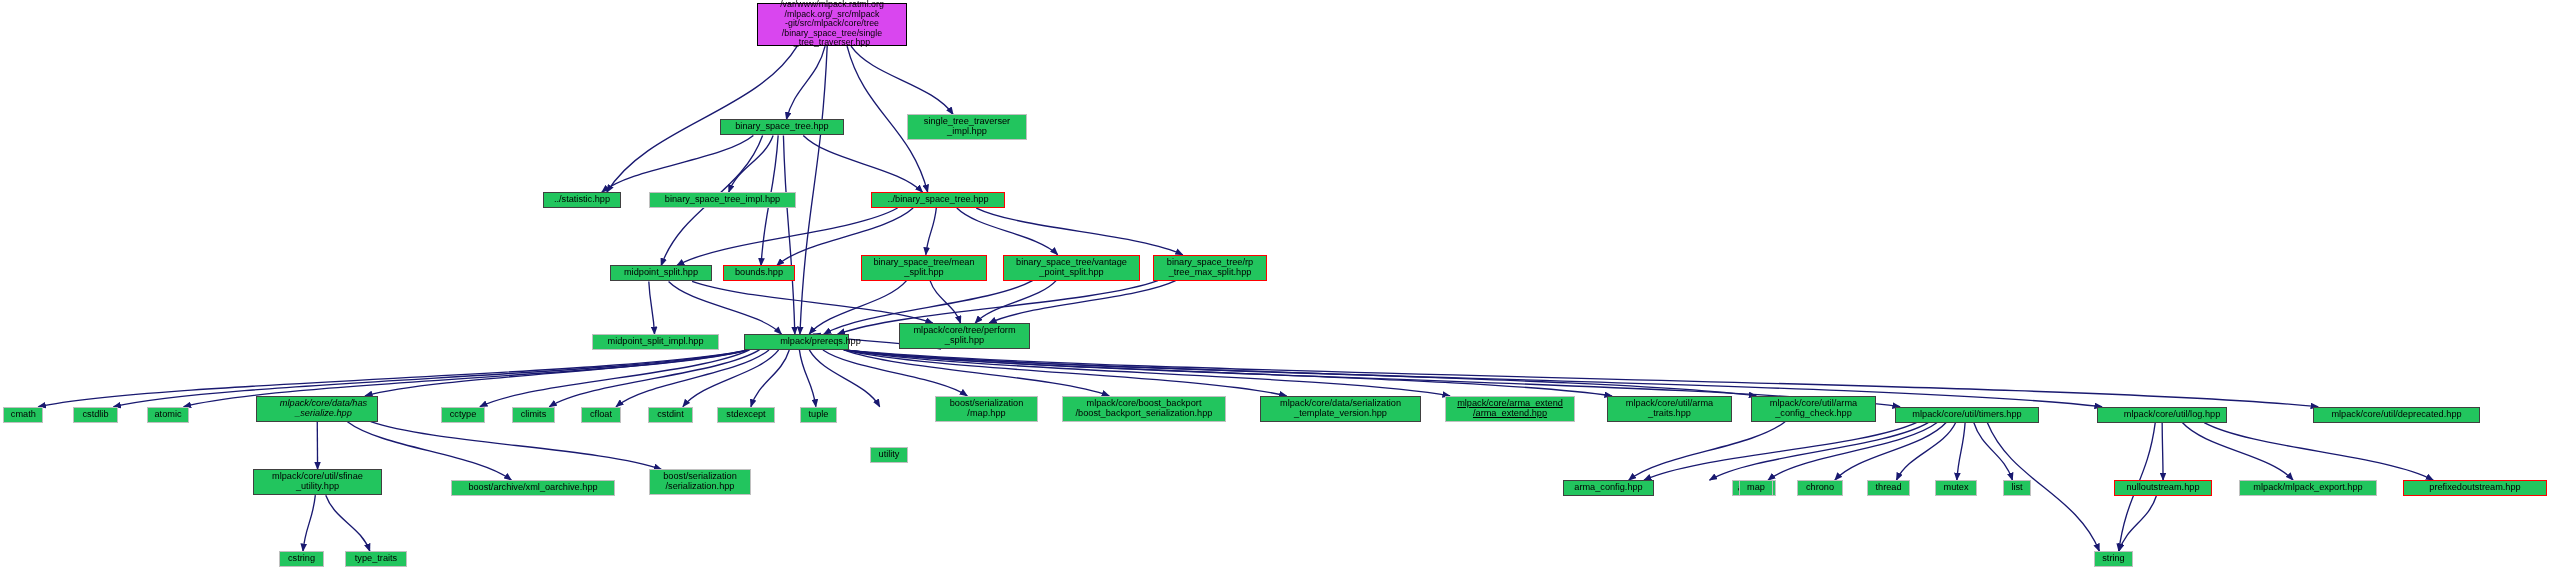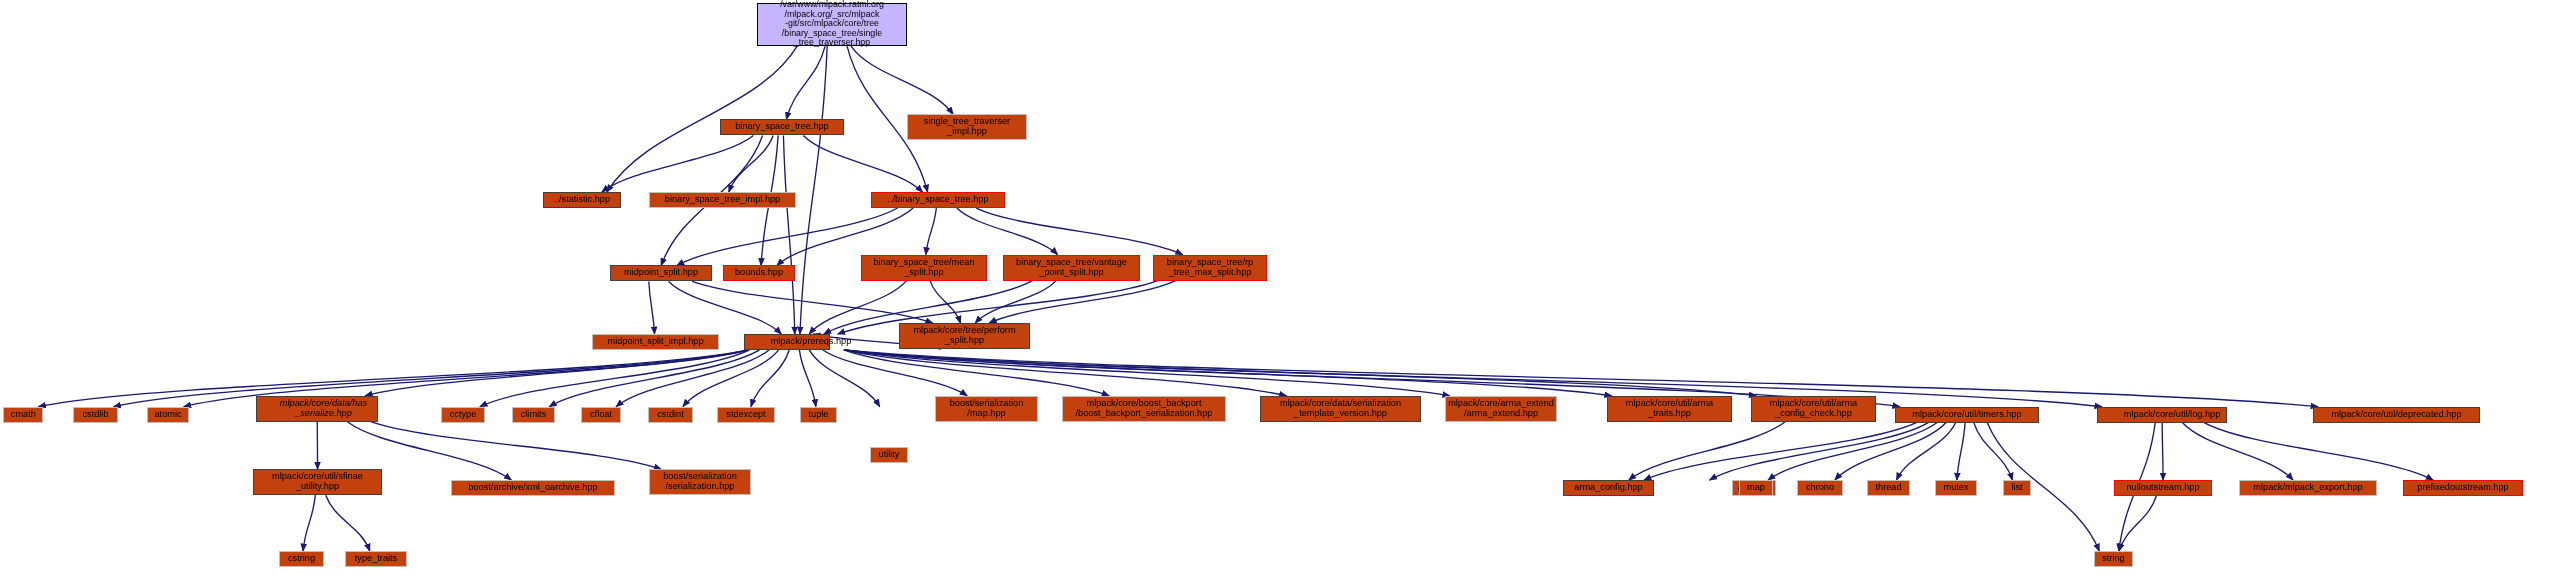--- a/index.html
+++ b/index.html
@@ -1,24 +1,24 @@
 <!DOCTYPE html>
 <html style="font-size:13.4px"><head>
 <meta charset="utf-8">
 <style>
   html,body{margin:0;padding:0;background:#ffffff;}
   #canvas{position:relative;width:2576px;height:578px;background:#ffffff;
           font-family:"Liberation Sans","DejaVu Sans",sans-serif;overflow:hidden;}
   #edges{position:absolute;left:0;top:0;width:2576px;height:578px;pointer-events:none;}
   .node{position:absolute;box-sizing:border-box;display:flex;align-items:center;
         justify-content:center;text-align:center;line-height:1.08;
-        background:#c2410c;white-space:pre;}
+        background:#22c55e;white-space:pre;}
   .node span{display:block;}
   
-  .n-root   {background:#c4b5fd;border:0.8px solid #000000;color:#000000;}
+  .n-root   {background:#d946ef;border:0.8px solid #000000;color:#000000;}
   .n-black  {border:0.8px solid #404040;color:#000000;}
   .n-grey   {border:0.8px solid #c0c0c0;color:#000000;}
   .n-red    {border:0.8px solid #ff0000;color:#000000;}
   .n-italic {font-style:italic;padding-left:13px;}
 </style>
 </head>
 <body>
 
 <div id="canvas">
   <svg id="edges" viewBox="0 0 3086 692">
@@ -109,42 +109,42 @@
       <div class="node n-red" style="left: 871px; top: 192px; width: 134px; height: 16px; font-size: 9.2px;"><span>../binary_space_tree.hpp</span></div>
       <div class="node n-black" style="left: 610px; top: 265px; width: 102px; height: 16px; font-size: 9.2px;"><span>midpoint_split.hpp</span></div>
       <div class="node n-red" style="left: 723px; top: 265px; width: 72px; height: 16px; font-size: 9.2px;"><span>bounds.hpp</span></div>
       <div class="node n-red" style="left: 861px; top: 255px; width: 126px; height: 26px; font-size: 9.2px;"><span>binary_space_tree/mean
 _split.hpp</span></div>
       <div class="node n-red" style="left: 1003px; top: 255px; width: 137px; height: 26px; font-size: 9.2px;"><span>binary_space_tree/vantage
 _point_split.hpp</span></div>
       <div class="node n-red" style="left: 1153px; top: 255px; width: 114px; height: 26px; font-size: 9.2px;"><span>binary_space_tree/rp
 _tree_max_split.hpp</span></div>
       <div class="node n-grey" style="left: 592px; top: 334px; width: 127px; height: 16px; font-size: 9.2px;"><span>midpoint_split_impl.hpp</span></div>
-      <div class="node n-black" style="left: 744px; top: 334px; width: 86px; height: 16px; font-size: 9.2px; padding-left: 48px;"><span>mlpack/prereqs.hpp</span></div>
+      <div class="node n-black" style="left: 744px; top: 334px; width: 105px; height: 16px; font-size: 9.2px; padding-left: 48px;"><span>mlpack/prereqs.hpp</span></div>
       <div class="node n-black" style="left: 899px; top: 323px; width: 131px; height: 26px; font-size: 9.2px;"><span>mlpack/core/tree/perform
 _split.hpp</span></div>
       <div class="node n-grey" style="left: 3.3px; top: 407px; width: 40px; height: 16px; font-size: 9.2px;"><span>cmath</span></div>
       <div class="node n-grey" style="left: 73px; top: 407px; width: 45px; height: 16px; font-size: 9.2px;"><span>cstdlib</span></div>
       <div class="node n-grey" style="left: 147px; top: 407px; width: 42px; height: 16px; font-size: 9.2px;"><span>atomic</span></div>
       <div class="node n-black n-italic" style="left: 256px; top: 396px; width: 122px; height: 26px; font-size: 9.2px;"><span>mlpack/core/data/has
 _serialize.hpp</span></div>
       <div class="node n-grey" style="left: 441px; top: 407px; width: 44px; height: 16px; font-size: 9.2px;"><span>cctype</span></div>
       <div class="node n-grey" style="left: 512px; top: 407px; width: 43px; height: 16px; font-size: 9.2px;"><span>climits</span></div>
       <div class="node n-grey" style="left: 581px; top: 407px; width: 40px; height: 16px; font-size: 9.2px;"><span>cfloat</span></div>
       <div class="node n-grey" style="left: 648px; top: 407px; width: 45px; height: 16px; font-size: 9.2px;"><span>cstdint</span></div>
       <div class="node n-grey" style="left: 717px; top: 407px; width: 58px; height: 16px; font-size: 9.2px;"><span>stdexcept</span></div>
       <div class="node n-grey" style="left: 800px; top: 407px; width: 37px; height: 16px; font-size: 9.2px;"><span>tuple</span></div>
       <div class="node n-grey" style="left: 870px; top: 407px; width: 38px; height: 16px; font-size: 9.2px; margin-top: 40px;"><span>utility</span></div>
       <div class="node n-grey" style="left: 935px; top: 396px; width: 103px; height: 26px; font-size: 9.2px;"><span>boost/serialization
 /map.hpp</span></div>
       <div class="node n-grey" style="left: 1062px; top: 396px; width: 164px; height: 26px; font-size: 9.2px;"><span>mlpack/core/boost_backport
 /boost_backport_serialization.hpp</span></div>
       <div class="node n-black" style="left: 1260px; top: 396px; width: 161px; height: 26px; font-size: 9.2px;"><span>mlpack/core/data/serialization
 _template_version.hpp</span></div>
-      <div class="node n-grey" style="left: 1445px; top: 396px; width: 112px; height: 26px; font-size: 9.2px;"><span>mlpack/core/arma_extend
+      <div class="node n-grey" style="left: 1445px; top: 396px; width: 130px; height: 26px; font-size: 9.2px; text-decoration: underline;"><span>mlpack/core/arma_extend
 /arma_extend.hpp</span></div>
       <div class="node n-black" style="left: 1607px; top: 396px; width: 125px; height: 26px; font-size: 9.2px;"><span>mlpack/core/util/arma
 _traits.hpp</span></div>
       <div class="node n-black" style="left: 1751px; top: 396px; width: 125px; height: 26px; font-size: 9.2px;"><span>mlpack/core/util/arma
 _config_check.hpp</span></div>
       <div class="node n-black" style="left: 1895px; top: 407px; width: 144px; height: 16px; font-size: 9.2px;"><span>mlpack/core/util/timers.hpp</span></div>
       <div class="node n-black" style="left: 2097px; top: 407px; width: 130px; height: 16px; font-size: 9.2px; padding-left: 20px;"><span>mlpack/core/util/log.hpp</span></div>
       <div class="node n-black" style="left: 2313px; top: 407px; width: 167px; height: 16px; font-size: 9.2px;"><span>mlpack/core/util/deprecated.hpp</span></div>
       <div class="node n-black" style="left: 253px; top: 469px; width: 129px; height: 26px; font-size: 9.2px;"><span>mlpack/core/util/sfinae
 _utility.hpp</span></div>
@@ -153,19 +153,19 @@
 /serialization.hpp</span></div>
       <div class="node n-black" style="left: 1563px; top: 480px; width: 91px; height: 16px; font-size: 9.2px;"><span>arma_config.hpp</span></div>
       <div class="node n-grey" style="left: 1732px; top: 480px; width: 44px; height: 16px; font-size: 11px;"><span>atomic</span></div>
       <div class="node n-grey" style="left: 1739px; top: 480px; width: 34px; height: 16px; font-size: 9.2px;"><span>map</span></div>
       <div class="node n-grey" style="left: 1797px; top: 480px; width: 46px; height: 16px; font-size: 9.2px;"><span>chrono</span></div>
       <div class="node n-grey" style="left: 1867px; top: 480px; width: 43px; height: 16px; font-size: 9.2px;"><span>thread</span></div>
       <div class="node n-grey" style="left: 1935px; top: 480px; width: 42px; height: 16px; font-size: 9.2px;"><span>mutex</span></div>
       <div class="node n-grey" style="left: 2003px; top: 480px; width: 28px; height: 16px; font-size: 9.2px;"><span>list</span></div>
       <div class="node n-red" style="left: 2114px; top: 480px; width: 98px; height: 16px; font-size: 9.2px;"><span>nulloutstream.hpp</span></div>
       <div class="node n-grey" style="left: 2239px; top: 480px; width: 138px; height: 16px; font-size: 9.2px;"><span>mlpack/mlpack_export.hpp</span></div>
-      <div class="node n-red" style="left: 2403px; top: 480px; width: 120px; height: 16px; font-size: 9.2px;"><span>prefixedoutstream.hpp</span></div>
+      <div class="node n-red" style="left: 2403px; top: 480px; width: 144px; height: 16px; font-size: 9.2px;"><span>prefixedoutstream.hpp</span></div>
       <div class="node n-grey" style="left: 279px; top: 551px; width: 45px; height: 16px; font-size: 9.2px;"><span>cstring</span></div>
       <div class="node n-grey" style="left: 345px; top: 551px; width: 62px; height: 16px; font-size: 9.2px;"><span>type_traits</span></div>
       <div class="node n-grey" style="left: 2094px; top: 551px; width: 39px; height: 16px; font-size: 9.2px;"><span>string</span></div>
     </div>
 </div>
 
 
 </body></html>

